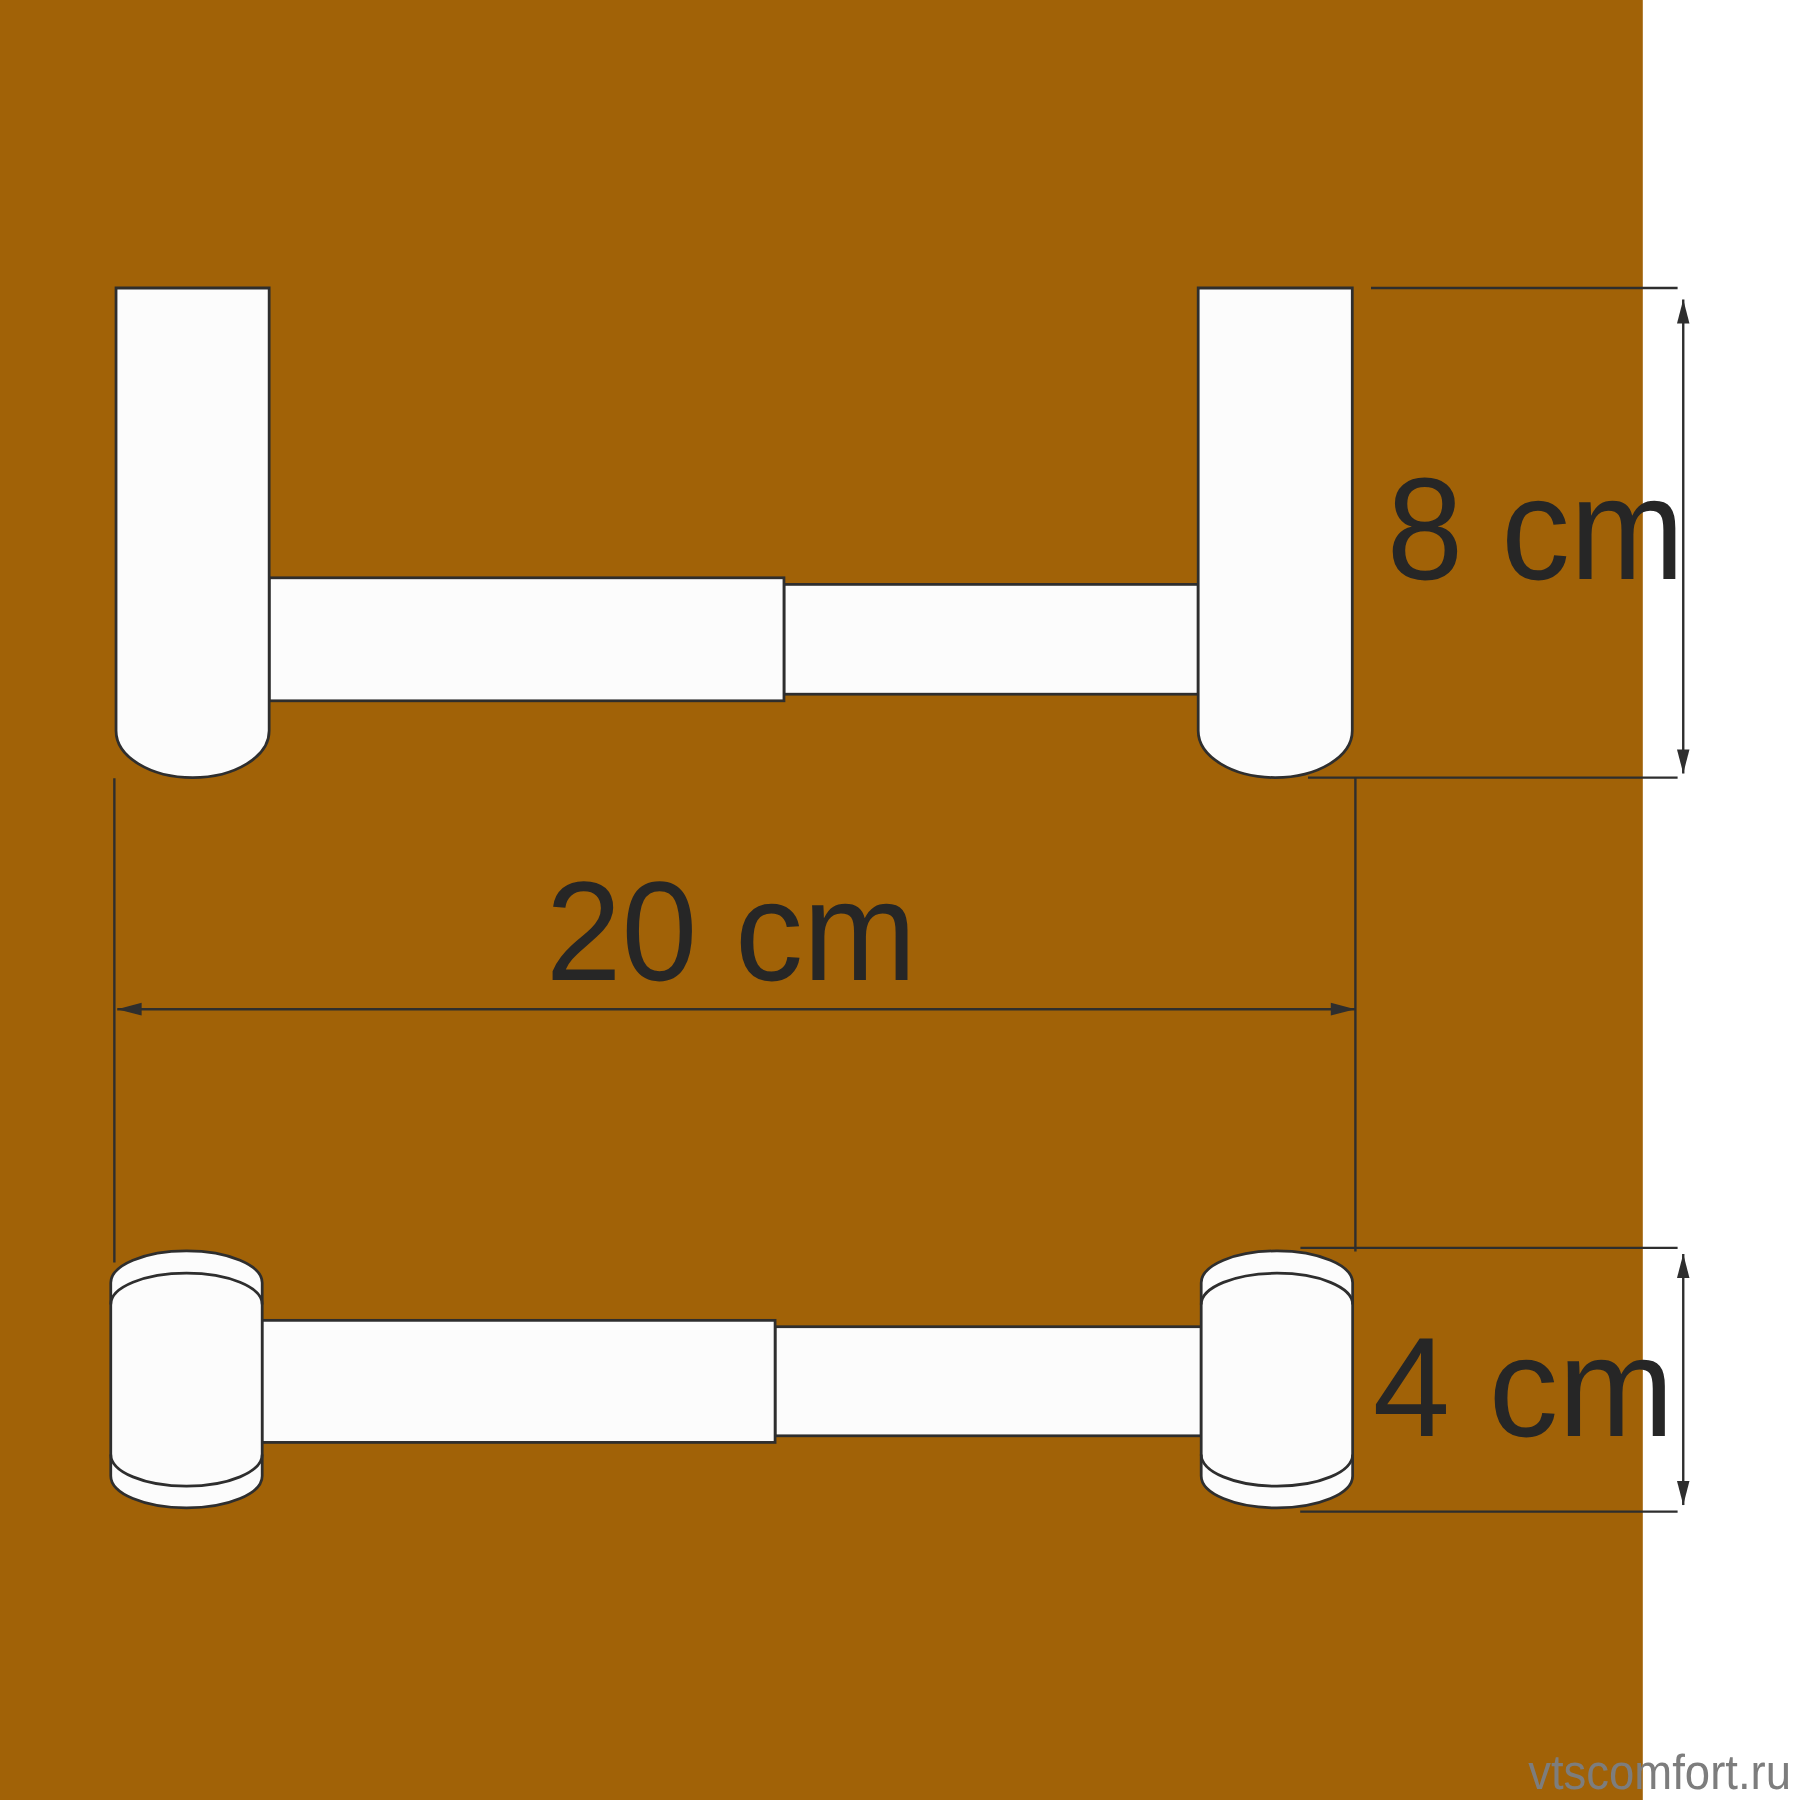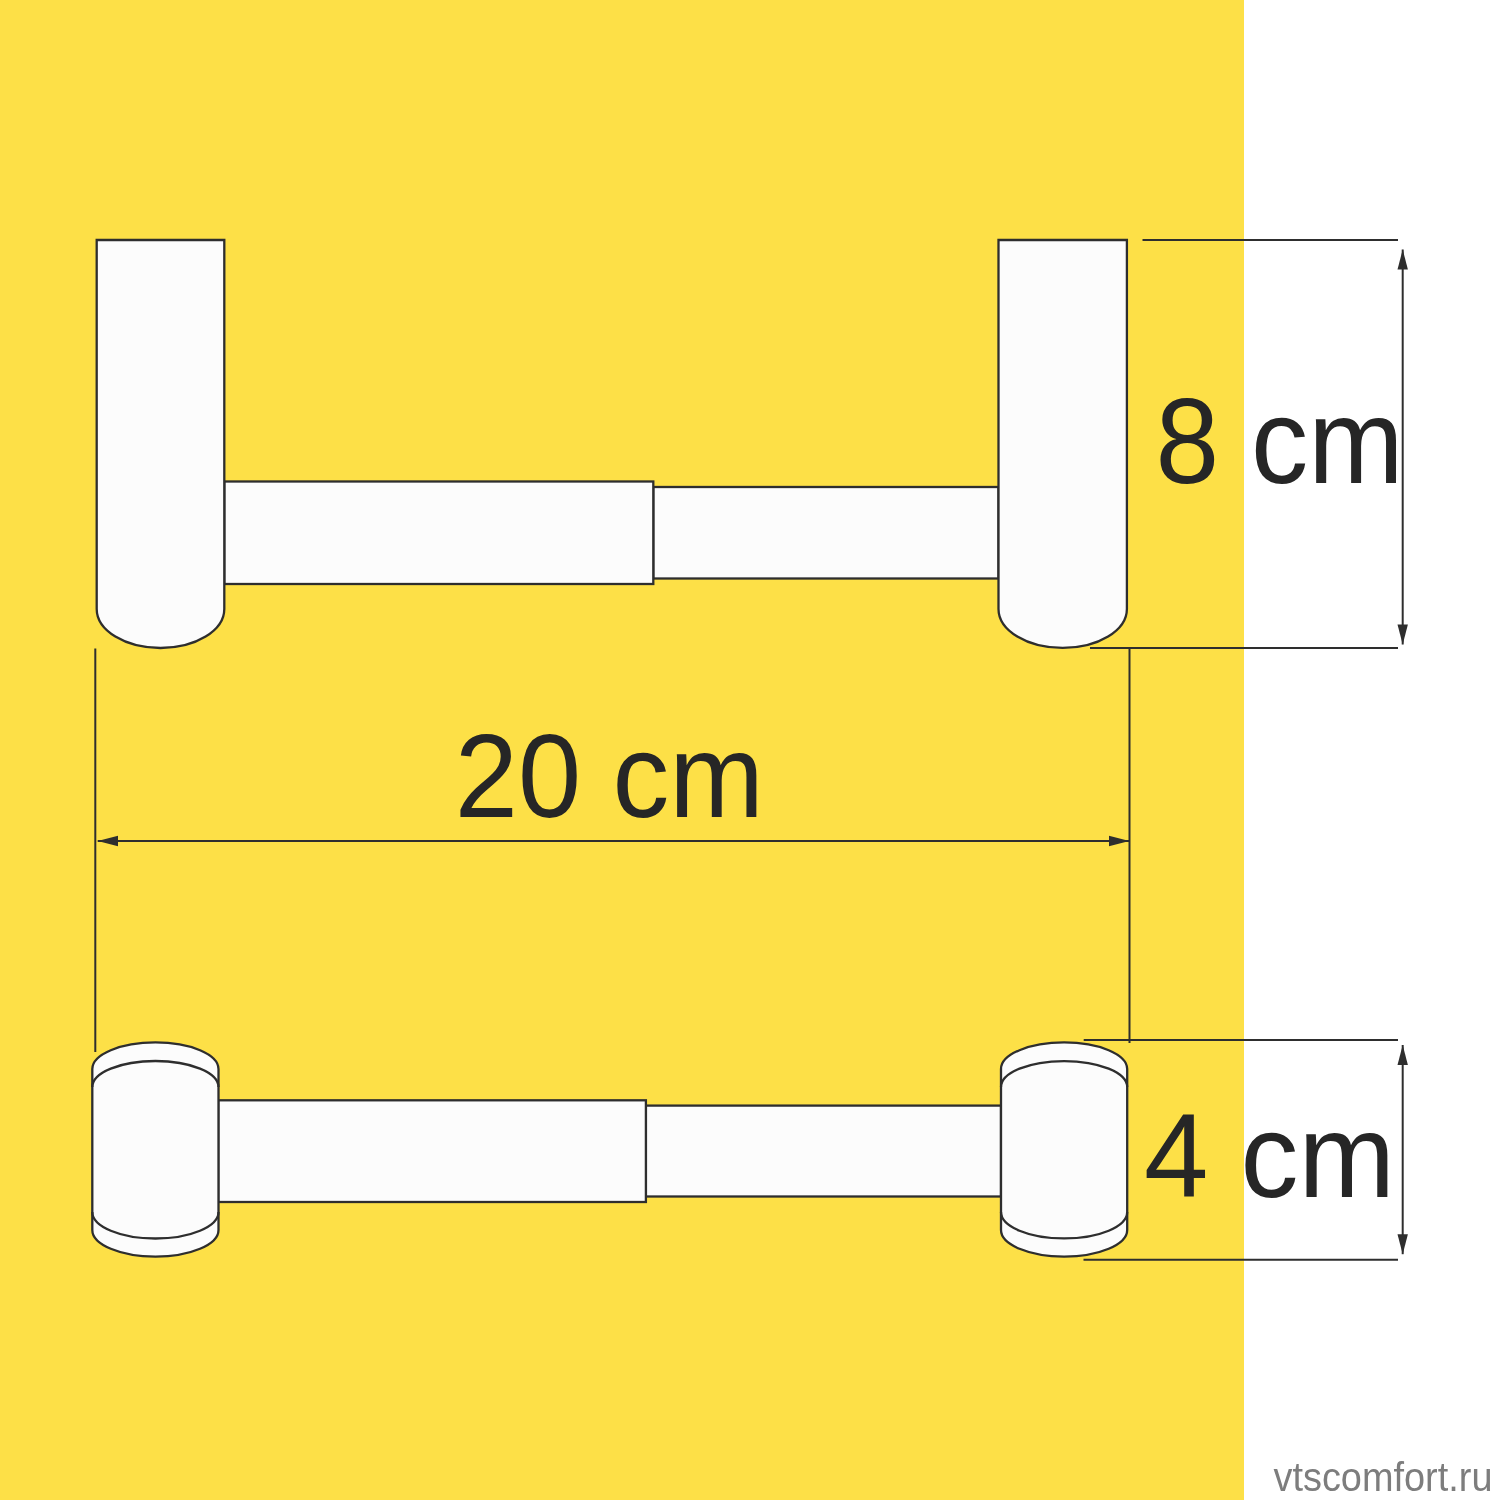--- a/index.html
+++ b/index.html
@@ -1,16 +1,16 @@
 <!DOCTYPE html>
 <html><head>
 <meta charset="utf-8">
 <style>
   html,body{margin:0;padding:0;background:#ffffff;}
-  .page{width:1244px;height:1500px;position:relative;background:#fde047;}
+  .page{width:1369px;height:1500px;position:relative;background:#a16207;}
   svg{display:block;}
   text{font-family:"Liberation Sans", sans-serif;}
 </style>
 </head>
 <body>
 
 <div class="page">
 <svg width="1500" height="1500" viewBox="0 0 1500 1500">
   <g fill="none" stroke="#2e2e2e" stroke-width="2.3">
 

